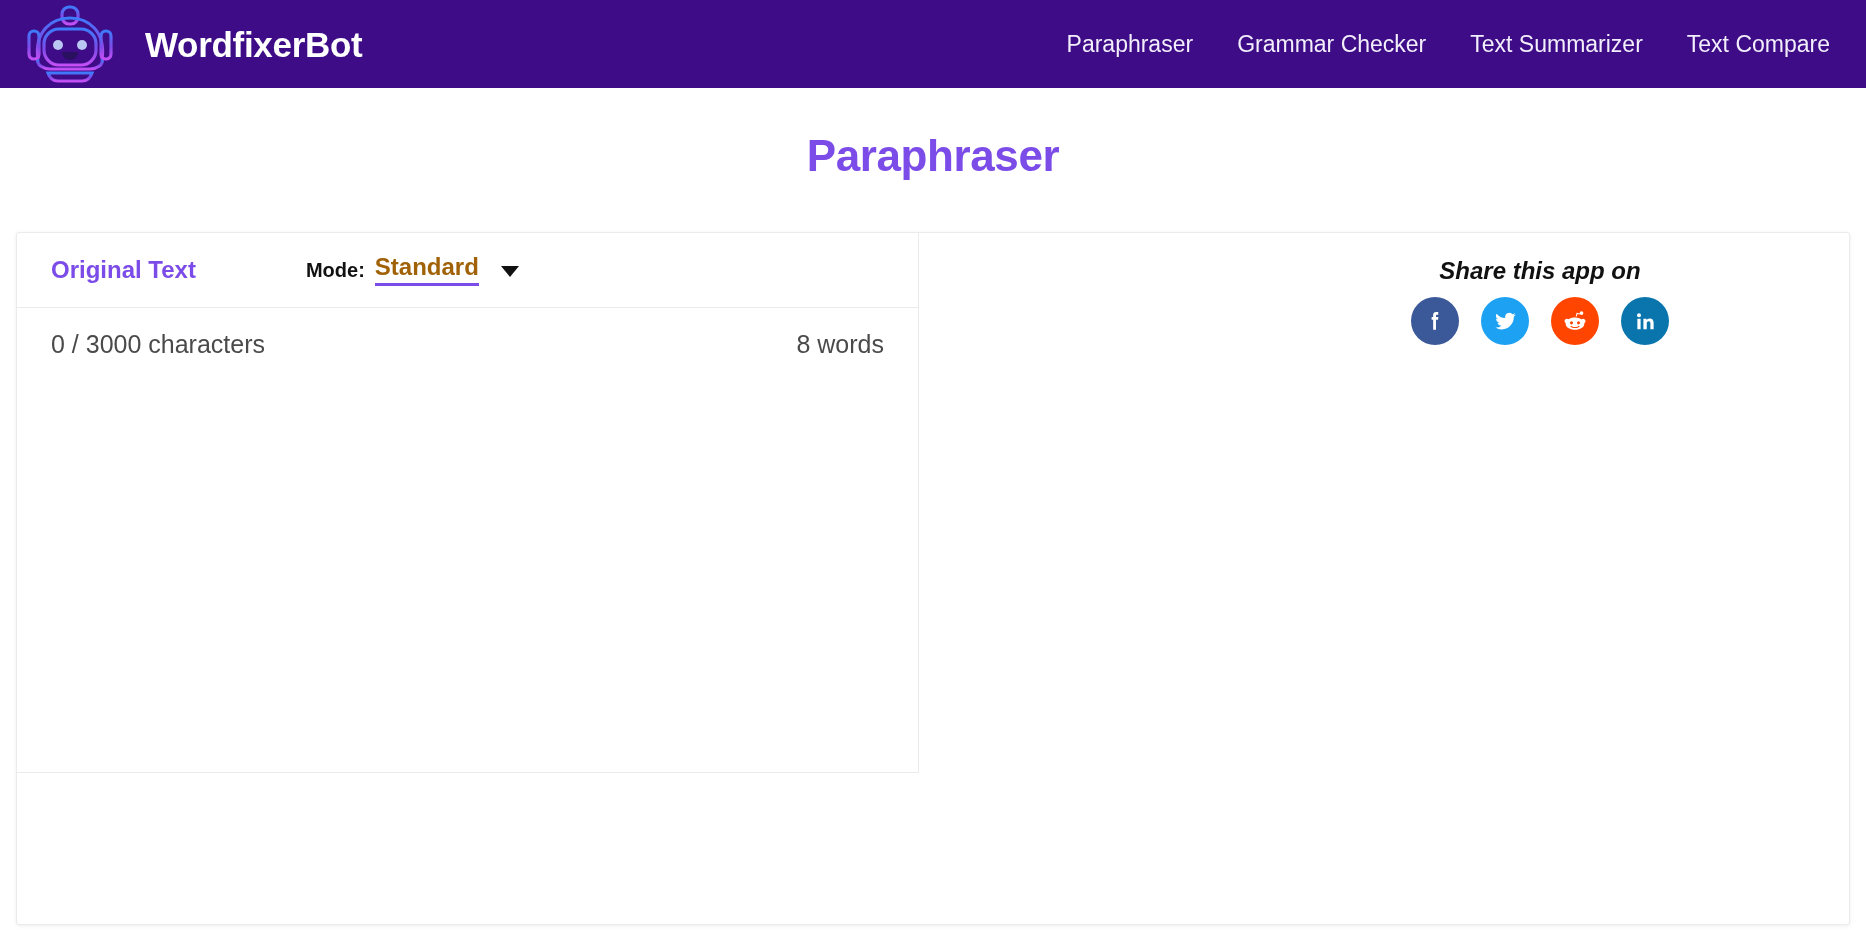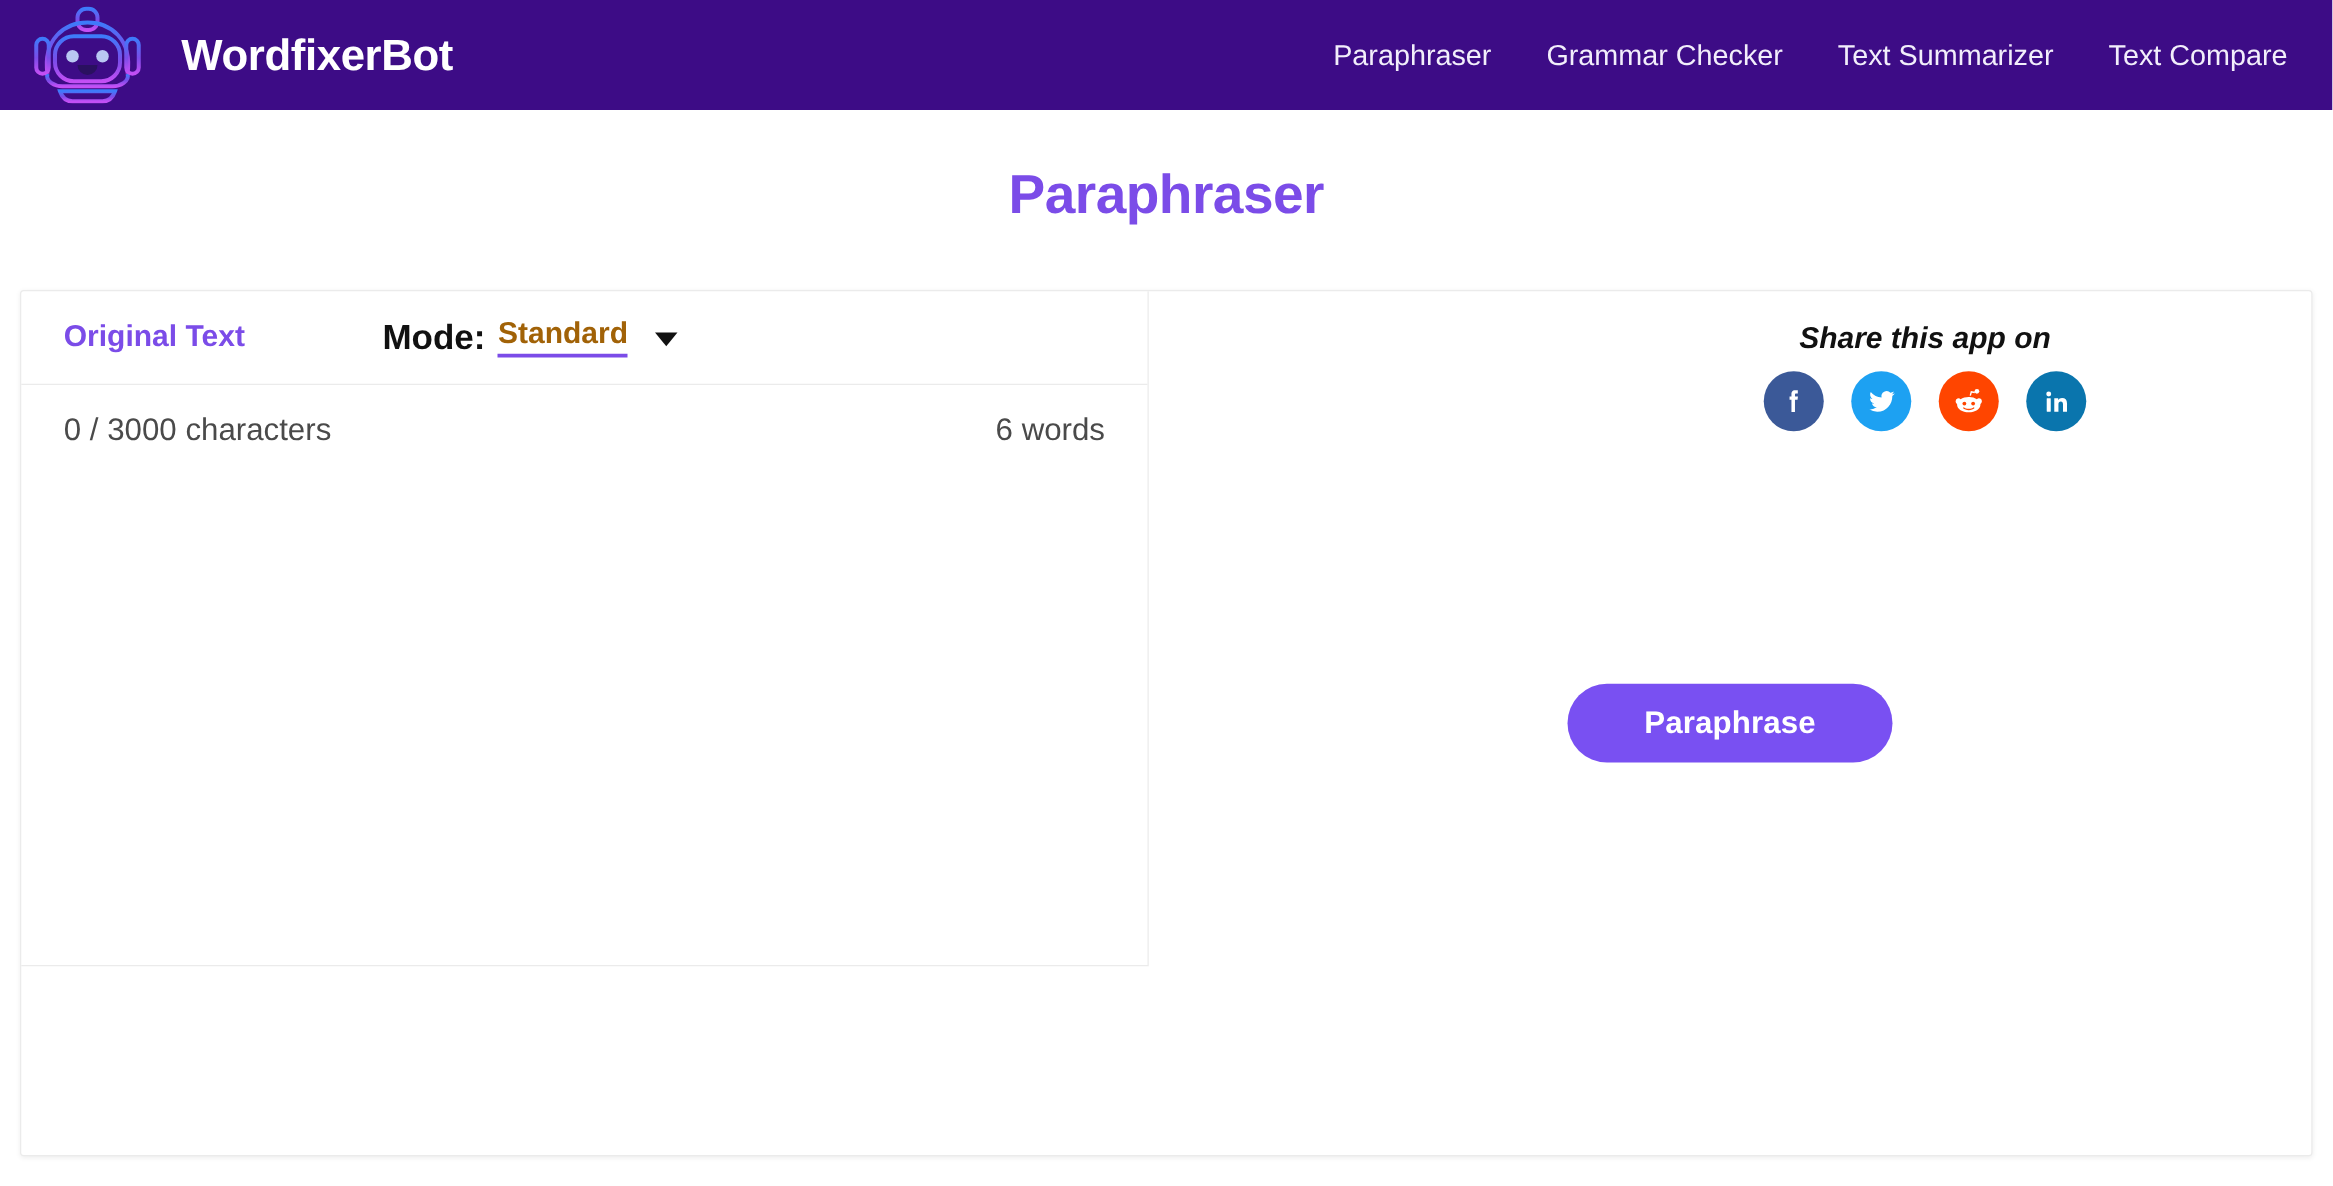--- a/index.html
+++ b/index.html
@@ -108,21 +108,21 @@
     font-weight: bold;
     white-space: nowrap;
   }
   .mode-group {
     display: flex;
     align-items: center;
     margin-left: 110px;
     gap: 10px;
   }
   .mode-label {
-    font-size: 28px;
+    font-size: 20px;
     font-weight: bold;
     color: #111111;
   }
   .mode-select {
     display: flex;
     align-items: center;
     gap: 22px;
     cursor: pointer;
   }
   .mode-value {
@@ -269,29 +269,28 @@
         <div class="mode-group">
           <span class="mode-label">Mode:</span>
           <div class="mode-select">
             <span class="mode-value">Standard</span>
             <span class="caret"></span>
           </div>
         </div>
       </div>
       <div class="pane-footer">
         <span class="counter">0 / 3000 characters</span>
-        <span class="counter">6 words</span>
+        <span class="counter">8 words</span>
       </div>
     </div>
 
 
   </div>
 
   <div class="actions">
-    <button class="paraphrase-btn">Paraphrase</button>
 
     <div class="share">
       <span class="share-label">Share this app on</span>
       <div class="share-icons">
 
         <span class="sicon" style="background:#3b5998">
           <svg width="26" height="26" viewBox="0 0 24 24" fill="#ffffff" aria-hidden="true">
             <path d="M15.1 8.4h-2.2V7c0-.6.4-.8.7-.8h1.4V3.8h-2c-2.2 0-2.7 1.6-2.7 2.7v1.9H8.9v2.5h1.4V20h2.6v-9.1h1.9l.3-2.5z"></path>
           </svg>
         </span>

